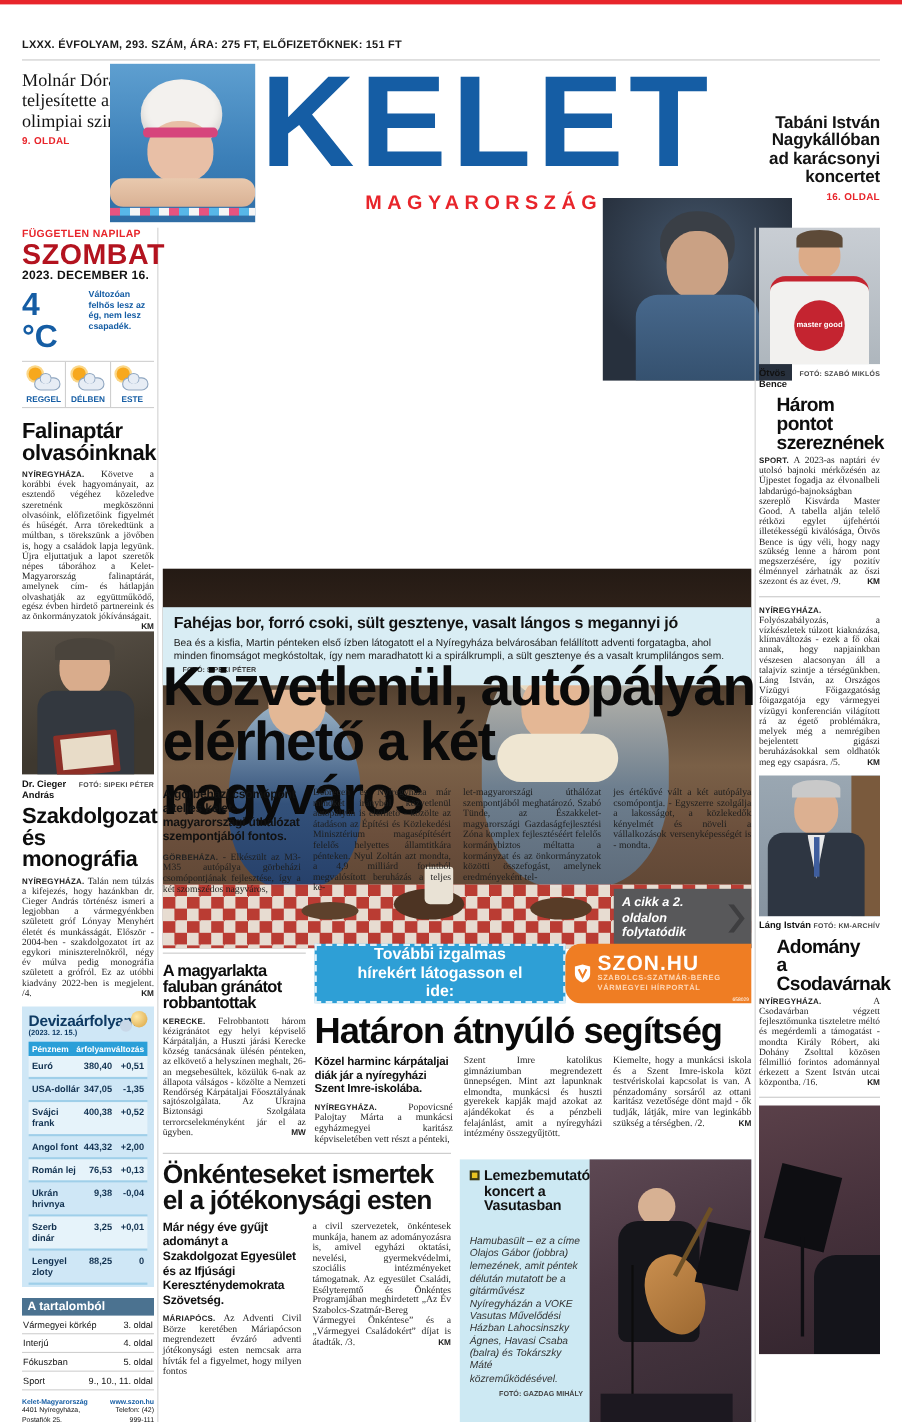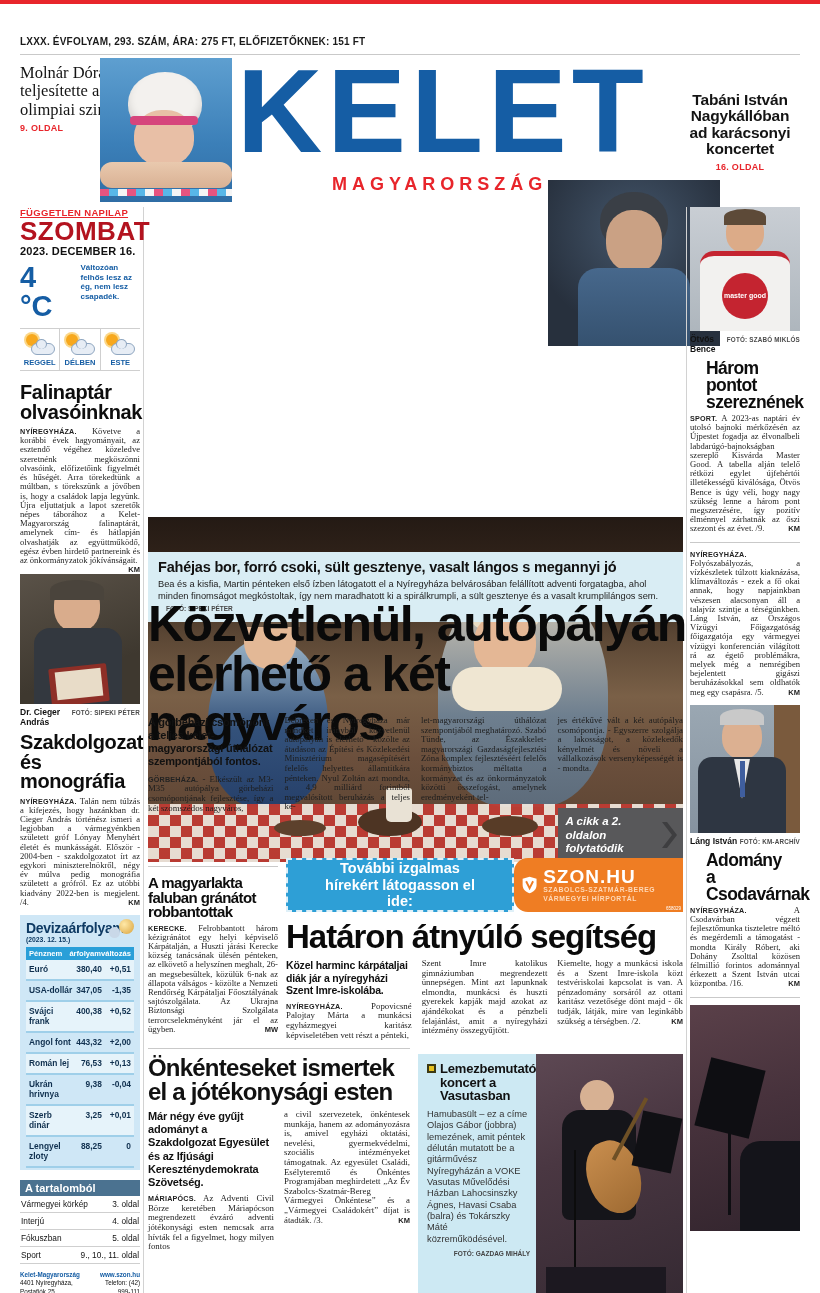--- a/index.html
+++ b/index.html
@@ -8,34 +8,34 @@
   .abs{position:absolute;}
   .hairline{border-top:1px solid #c9c9c9;height:0;}
   .vline{position:absolute;width:1px;background:#d2d2d2;}
   
   #topbar{position:absolute;top:0;left:0;right:0;height:4px;background:#e8252b;}
   .issue-line{font-weight:700;font-size:10px;letter-spacing:.2px;color:#1a1a1a;}
   .teaser-left .t{font-family:"Liberation Serif",serif;font-size:16.5px;line-height:1.12;color:#141414;}
   .pageref{color:#e8252b;font-weight:800;font-size:9px;margin-top:4px;letter-spacing:.3px;}
   .logo-main{font-weight:900;font-size:118px;line-height:1;color:#155da4;letter-spacing:5px;}
   .logo-sub{color:#e8252b;font-weight:800;font-size:18px;letter-spacing:5px;}
-  .teaser-right{text-align:center;}
+  .teaser-right{text-align:right;margin-top:12px;}
   .teaser-right .t{font-weight:800;font-size:15.5px;line-height:1.06;color:#141414;letter-spacing:-.2px;}
   
   .art-title{font-weight:800;line-height:.97;letter-spacing:-.4px;color:#0d0d0d;}
   .body{font-family:"Liberation Serif",serif;font-size:8.6px;line-height:9.2px;text-align:justify;color:#1d1d1d;}
   .dl{font-family:"Liberation Sans",sans-serif;font-weight:700;font-size:7.2px;letter-spacing:.2px;color:#222;}
   .by{float:right;font-family:"Liberation Sans",sans-serif;font-weight:800;font-size:7.5px;margin-left:4px;}
   .cap{display:flex;justify-content:space-between;align-items:baseline;margin:3px 0 6px;}
   .cap .nm{font-weight:800;font-size:8.5px;}
   .cap .cr{font-size:6.3px;color:#4a4a4a;font-weight:700;letter-spacing:.2px;white-space:nowrap;}
   .photo{position:relative;overflow:hidden;}
   
   #leftcol{position:absolute;left:20px;top:207px;width:120px;}
-  .tagline{color:#e8252b;font-weight:800;font-size:9.5px;letter-spacing:.3px;text-decoration:underline;}
+  .tagline{color:#e8252b;font-weight:800;font-size:9.5px;letter-spacing:.3px;}
   .day{color:#b3131f;font-weight:900;font-size:26px;letter-spacing:.5px;line-height:1.05;}
   .date{font-weight:800;font-size:11px;letter-spacing:.2px;}
   .weather-now{display:flex;gap:6px;margin-top:6px;align-items:flex-start;}
   .temp{color:#155da4;font-weight:900;font-size:29px;line-height:1;}
   .wdesc{color:#155da4;font-weight:700;font-size:8px;line-height:1.18;width:62px;}
   .wrow{display:flex;border-top:1px solid #cfcfcf;border-bottom:1px solid #cfcfcf;margin-top:7px;}
   .wcell{flex:1;text-align:center;padding:5px 0 3px;border-left:1px solid #cfcfcf;}
   .wcell:first-child{border-left:none;}
   .wlabel{color:#155da4;font-weight:800;font-size:7.5px;margin-top:2px;}
   .wicon{width:32px;height:22px;position:relative;margin:0 auto;}
@@ -96,21 +96,21 @@
   .volstory{left:148px;top:1056px;width:262px;}
   .volstory .h{font-weight:800;font-size:24px;letter-spacing:-.8px;line-height:.98;}
   .vcols{display:flex;gap:10px;margin-top:7px;height:168px;}
   .vcols .c{flex:1;}
   .concert{left:418px;top:1054px;width:265px;height:239px;background:#cde9f3;display:flex;}
   .concert .txt{width:118px;padding:8px 6px 6px 9px;box-sizing:border-box;}
   .concert .ti{display:flex;gap:4px;}
   .note-ic{width:9px;height:9px;background:#3c3a14;flex:0 0 auto;margin-top:2px;position:relative;}
   .note-ic::after{content:"";position:absolute;inset:2px;background:#e8c321;}
   .concert .tt{font-weight:800;font-size:13px;line-height:1.05;letter-spacing:-.2px;}
-  .concert .bx{font-size:9.3px;line-height:1.22;color:#333;margin-top:6px;}
+  .concert .bx{font-size:9.3px;line-height:1.22;color:#333;margin-top:20px;font-style:italic;}
   .concert .cr{font-size:6.5px;font-weight:700;color:#444;margin-top:5px;text-align:right;}
   .concert .ph{flex:1;background:linear-gradient(160deg,#5d4853 0%,#4a3742 40%,#362a33 100%);position:relative;overflow:hidden;}
   
   #rightcol{position:absolute;left:690px;top:207px;width:110px;}
   #rightcol .art-title{font-size:17.5px;letter-spacing:-.6px;margin:4px 16px 3px;}
   .sep{border-top:1px solid #c9c9c9;margin:8px 0 7px;}
 </style>
 </head>
 <body>
 

